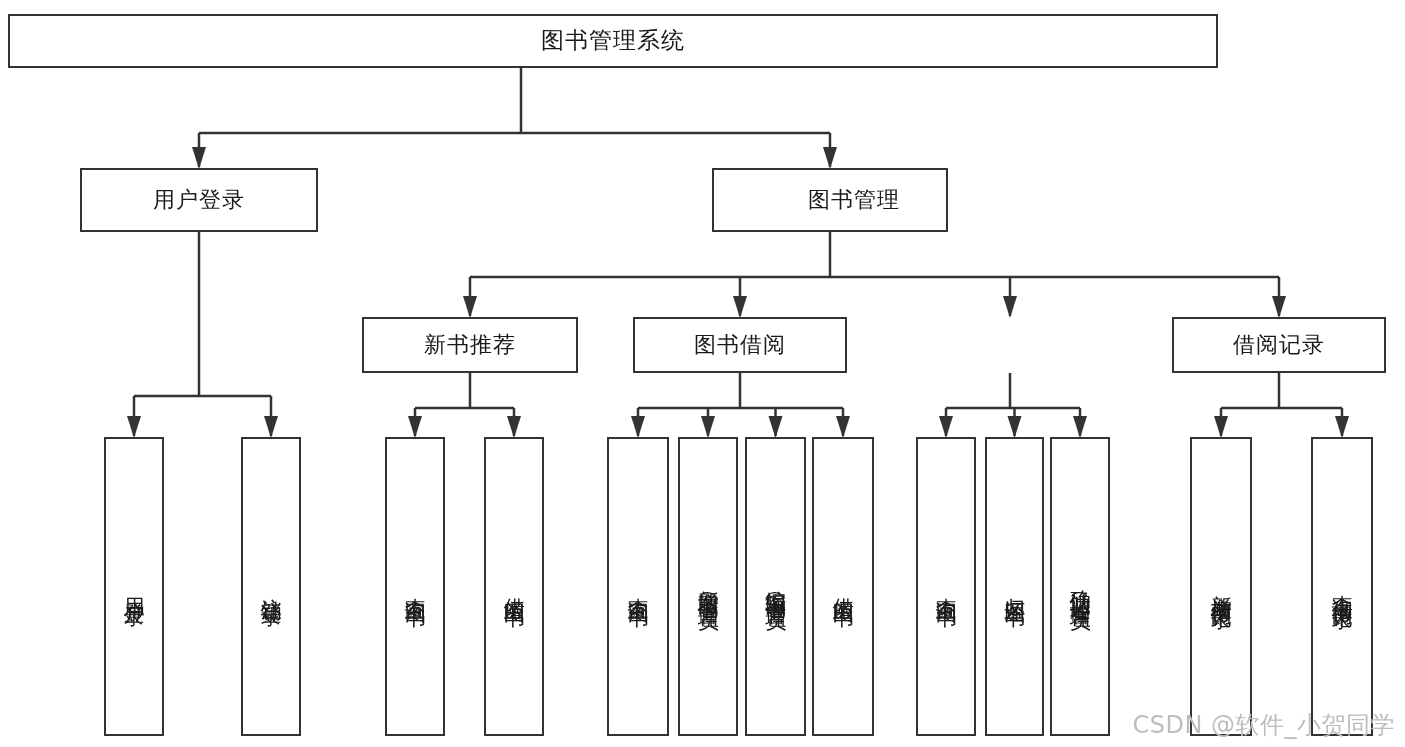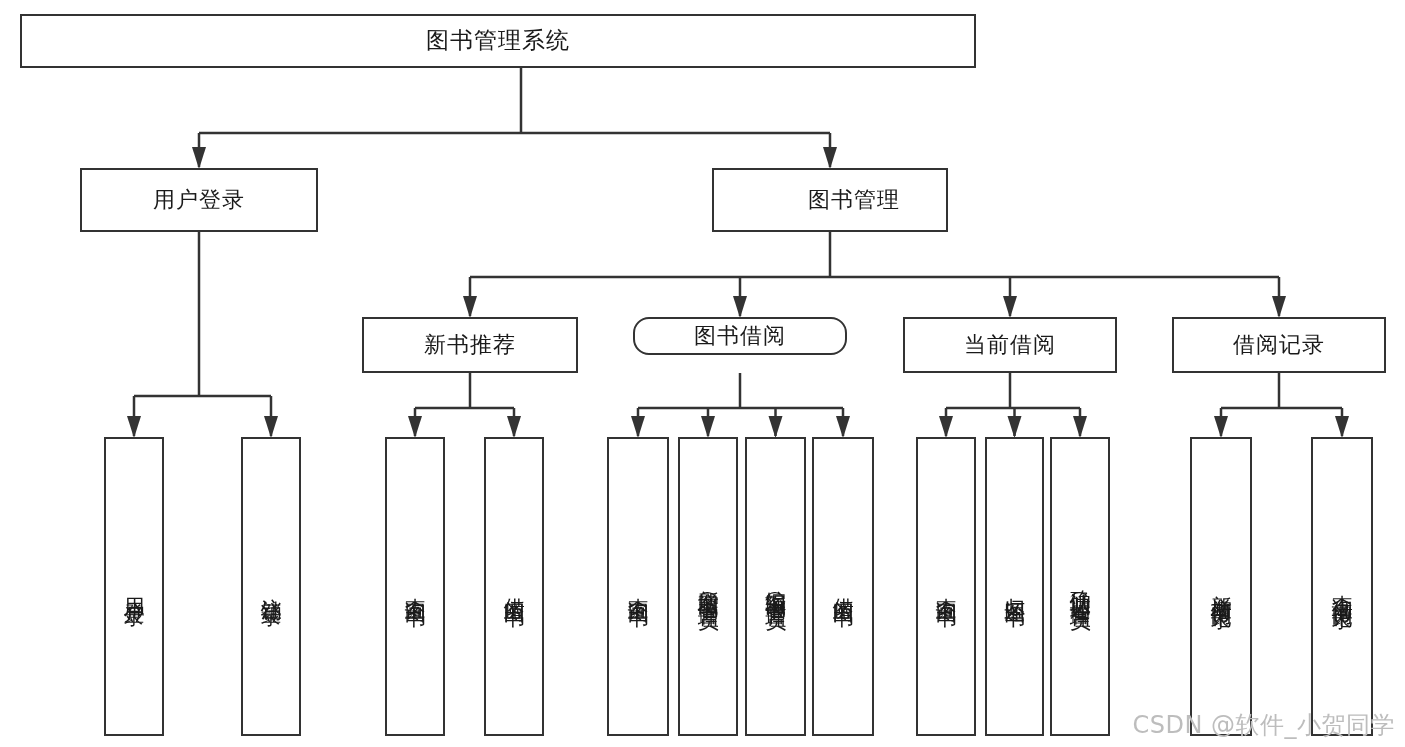--- a/index.html
+++ b/index.html
@@ -120,39 +120,36 @@
       <line x1="1080" y1="408" x2="1080" y2="436" stroke="#333333" stroke-width="2.5"></line>
       <polygon points="1073,416 1087,416 1080,438" fill="#333333"></polygon>
       <line x1="1279" y1="373" x2="1279" y2="408" stroke="#333333" stroke-width="2.5"></line>
       <line x1="1221" y1="408" x2="1342" y2="408" stroke="#333333" stroke-width="2.5"></line>
       <line x1="1221" y1="408" x2="1221" y2="436" stroke="#333333" stroke-width="2.5"></line>
       <polygon points="1214,416 1228,416 1221,438" fill="#333333"></polygon>
       <line x1="1342" y1="408" x2="1342" y2="436" stroke="#333333" stroke-width="2.5"></line>
       <polygon points="1335,416 1349,416 1342,438" fill="#333333"></polygon>
     </svg>
 
-  <div class="node root horizontal" id="node-root" style="left: 20px; top: 14px; width: 956px; height: 54px;">
+  <div class="node root horizontal" id="node-root" style="left: 8px; top: 14px; width: 1210px; height: 54px;">
     <span class="label">图书管理系统</span>
   </div>
 
   <div class="node horizontal" id="node-user_login" style="left: 80px; top: 168px; width: 238px; height: 64px;">
     <span class="label">用户登录</span>
   </div>
   <div class="node horizontal" id="node-book_manage" style="left: 712px; top: 168px; width: 236px; height: 64px; padding-left: 48px;">
     <span class="label">图书管理</span>
   </div>
 
   <div class="node horizontal" id="node-new_book_rec" style="left: 362px; top: 317px; width: 216px; height: 56px; justify-content: center;">
     <span class="label">新书推荐</span>
   </div>
-  <div class="node horizontal" id="node-book_borrow" style="left: 633px; top: 317px; width: 214px; height: 38px; border-radius: 16px;">
+  <div class="node horizontal" id="node-book_borrow" style="left: 633px; top: 317px; width: 214px; height: 56px;">
     <span class="label">图书借阅</span>
-  </div>
-  <div class="node horizontal" id="node-current_borrow" style="left: 903px; top: 317px; width: 214px; height: 56px;">
-    <span class="label">当前借阅</span>
   </div>
   <div class="node horizontal" id="node-borrow_record" style="left: 1172px; top: 317px; width: 214px; height: 56px;">
     <span class="label">借阅记录</span>
   </div>
 
   <div class="node vertical" id="node-leaf_user_login" style="left: 104px; top: 437px; width: 60px; height: 299px;">
     <span class="label">用户登录</span>
   </div>
   <div class="node vertical" id="node-leaf_user_logout" style="left: 241px; top: 437px; width: 60px; height: 299px;">
     <span class="label">注销登录</span>

